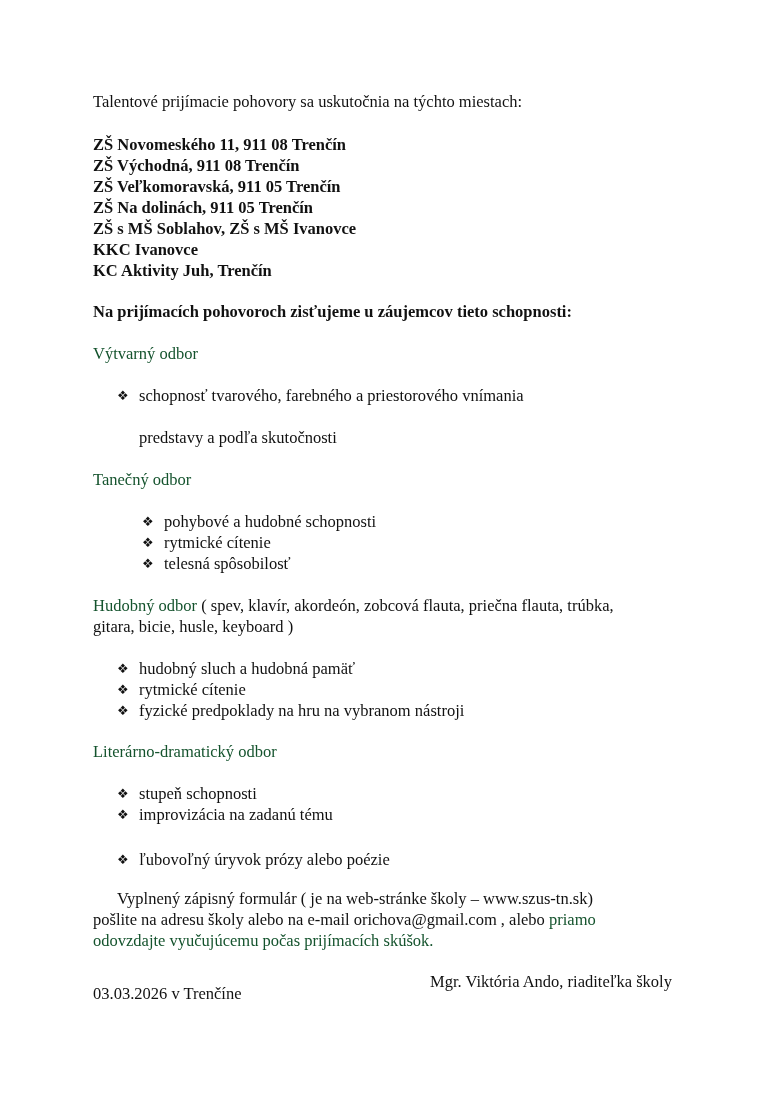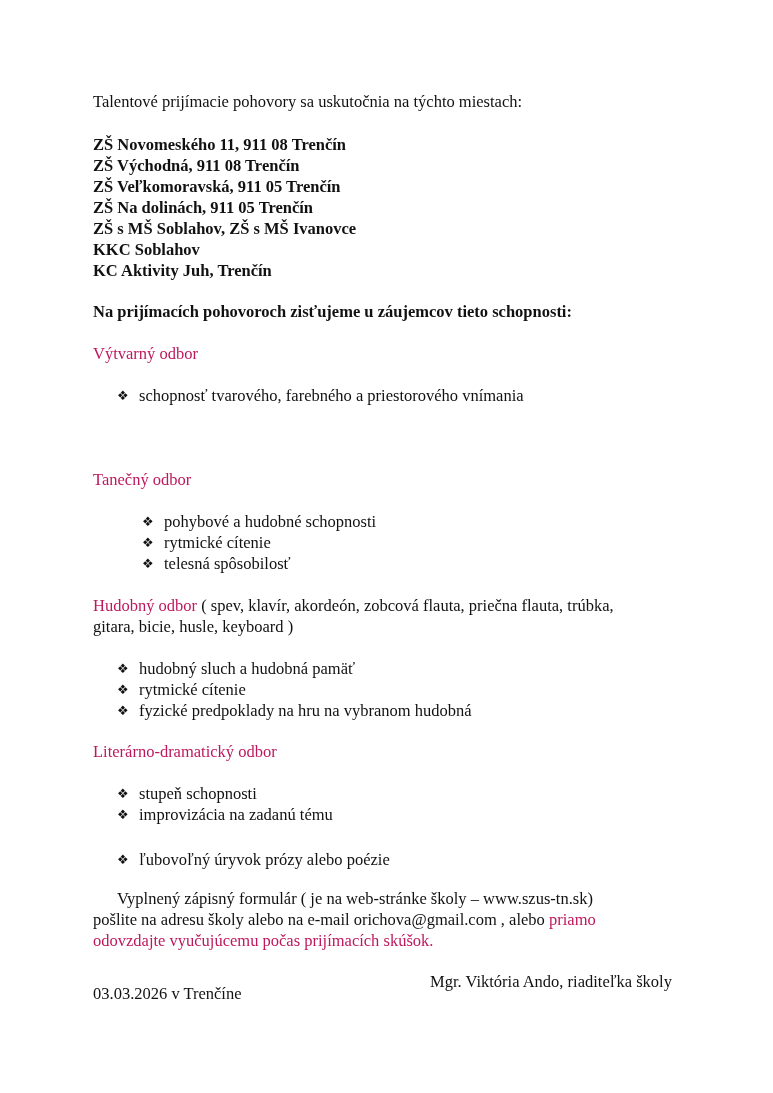--- a/index.html
+++ b/index.html
@@ -4,49 +4,50 @@
   <style>
     html, body { margin: 0; padding: 0; background: #ffffff; }
     body {
       width: 773px; height: 1093px; position: relative; overflow: hidden;
       font-family: "Liberation Serif", "DejaVu Serif", serif;
       color: #111111; font-size: 16.5px;
     }
     .page { position: absolute; left: 0; top: 0; width: 773px; height: 982px; }
     .line { position: absolute; left: 93px; white-space: nowrap; line-height: 20px; }
     .bold { font-weight: bold; }
-    .red { color: #be185d; }
+    .red { color: #14532d; }
     .bullet-row { position: absolute; white-space: nowrap; line-height: 20px; }
     .bullet { display: inline-block; width: 22px; font-size: 13px; vertical-align: 1px; }
     .cont { position: absolute; white-space: nowrap; line-height: 20px; }
     .sig { position: absolute; white-space: nowrap; line-height: 20px; margin-left: 28px; }
   </style>
 </head>
 <body>
 
 <div class="page">
 
   <div class="line" style="top:92px">Talentové prijímacie pohovory sa uskutočnia na týchto miestach:</div>
 
   <div>
     <div class="line bold" style="top:135px">ZŠ Novomeského 11, 911 08 Trenčín</div>
     <div class="line bold" style="top:156px">ZŠ Východná, 911 08 Trenčín</div>
     <div class="line bold" style="top:177px">ZŠ Veľkomoravská, 911 05 Trenčín</div>
     <div class="line bold" style="top:198px">ZŠ Na dolinách, 911 05 Trenčín</div>
     <div class="line bold" style="top:219px">ZŠ s MŠ Soblahov, ZŠ s MŠ Ivanovce</div>
-    <div class="line bold" style="top:240px">KKC Soblahov</div>
+    <div class="line bold" style="top:240px">KKC Ivanovce</div>
     <div class="line bold" style="top:261px">KC Aktivity Juh, Trenčín</div>
   </div>
 
   <div class="line bold" style="top:302px">Na prijímacích pohovoroch zisťujeme u záujemcov tieto schopnosti:</div>
 
   <div class="line red" style="top:344px">Výtvarný odbor</div>
   <div class="bullet-row" style="left:117px; top:386px">
     <span class="bullet">❖</span><span>schopnosť tvarového, farebného a priestorového vnímania</span>
   </div>
+  <div class="cont" style="left:139px; top:428px">predstavy a podľa  skutočnosti</div>
 
   <div class="line red" style="top:470px">Tanečný odbor</div>
   <div class="bullet-row" style="left:142px; top:512px">
     <span class="bullet">❖</span><span>pohybové a hudobné schopnosti</span>
   </div>
   <div class="bullet-row" style="left:142px; top:533px">
     <span class="bullet">❖</span><span>rytmické cítenie</span>
   </div>
   <div class="bullet-row" style="left:142px; top:554px">
     <span class="bullet">❖</span><span>telesná spôsobilosť</span>
@@ -56,21 +57,21 @@
     <span class="red">Hudobný odbor</span><span> ( spev, klavír, akordeón, zobcová flauta, priečna flauta, trúbka,</span>
   </div>
   <div class="line" style="top:617px">gitara, bicie, husle, keyboard )</div>
   <div class="bullet-row" style="left:117px; top:659px">
     <span class="bullet">❖</span><span>hudobný sluch a hudobná pamäť</span>
   </div>
   <div class="bullet-row" style="left:117px; top:680px">
     <span class="bullet">❖</span><span>rytmické cítenie</span>
   </div>
   <div class="bullet-row" style="left:117px; top:701px">
-    <span class="bullet">❖</span><span>fyzické predpoklady na hru na vybranom hudobná</span>
+    <span class="bullet">❖</span><span>fyzické predpoklady na hru na vybranom nástroji</span>
   </div>
 
   <div class="line red" style="top:742px">Literárno-dramatický odbor</div>
   <div class="bullet-row" style="left:117px; top:784px">
     <span class="bullet">❖</span><span>stupeň schopnosti</span>
   </div>
   <div class="bullet-row" style="left:117px; top:805px">
     <span class="bullet">❖</span><span>improvizácia na zadanú tému</span>
   </div>
   <div class="bullet-row" style="left:117px; top:850px">

